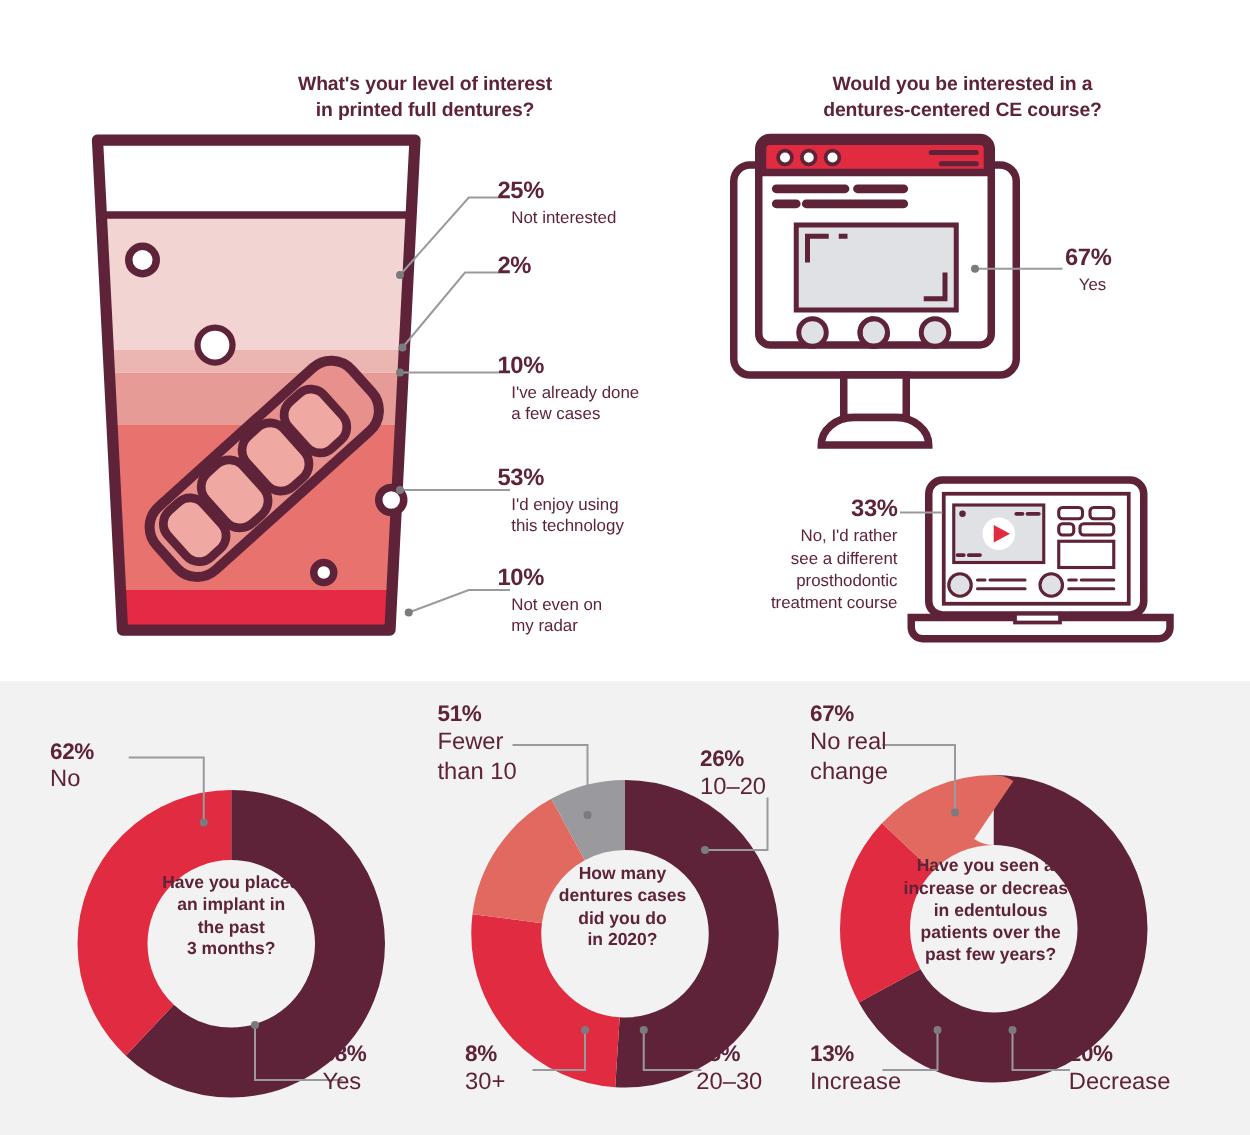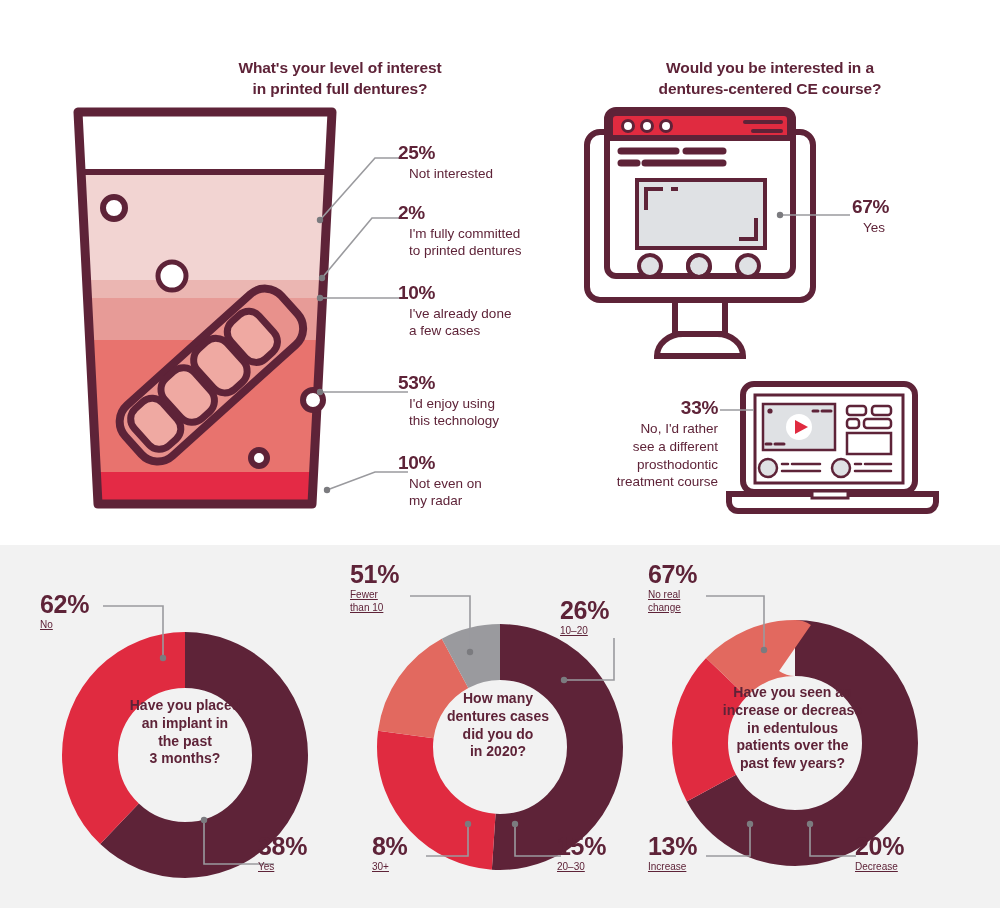--- a/index.html
+++ b/index.html
@@ -81,30 +81,29 @@
   #cal-10b{ left: 398px; top: 453px; }
   #cal-67 { left: 852px; top: 197px; }
   #cal-33 { left: 600px; top: 398px; width: 118px; text-align: right; }
   #cal-33 .desc { line-height: 1.32; }
 
   
   .dlabel { position: absolute; }
   .dlabel .pct {
     color: #5e2338;
     font-weight: bold;
-    font-size: 25px;
+    font-size: 18px;
     line-height: 1;
     letter-spacing: -0.3px;
   }
   .dlabel .desc {
     color: #5e2338;
-    font-size: 10px;
+    font-size: 19px;
     line-height: 1.25;
     margin-top: 2px;
-    text-decoration: underline;
   }
   .dlabel.ra { text-align: left; }
 
   #d1-no   { left: 40px;  top: 592px; }
   #d1-yes  { left: 258px; top: 834px; }
   #d2-51   { left: 350px; top: 562px; }
   #d2-26   { left: 560px; top: 598px; }
   #d2-8    { left: 372px; top: 834px; }
   #d2-15   { left: 557px; top: 834px; }
   #d3-67   { left: 648px; top: 562px; }
@@ -192,24 +191,20 @@
       <circle cx="47" cy="360" r="3.2"></circle>
     </g>
   </svg>
 
   <div class="callout" id="cal-25">
     <div class="pct">25%</div>
     <div class="desc">Not interested</div>
   </div>
   <div class="callout" id="cal-2">
     <div class="pct">2%</div>
-    <div class="desc">
-      <div>I'm fully committed</div>
-      <div>to printed dentures</div>
-    </div>
   </div>
   <div class="callout" id="cal-10a">
     <div class="pct">10%</div>
     <div class="desc">
       <div>I've already done</div>
       <div>a few cases</div>
     </div>
   </div>
   <div class="callout" id="cal-53">
     <div class="pct">53%</div>

